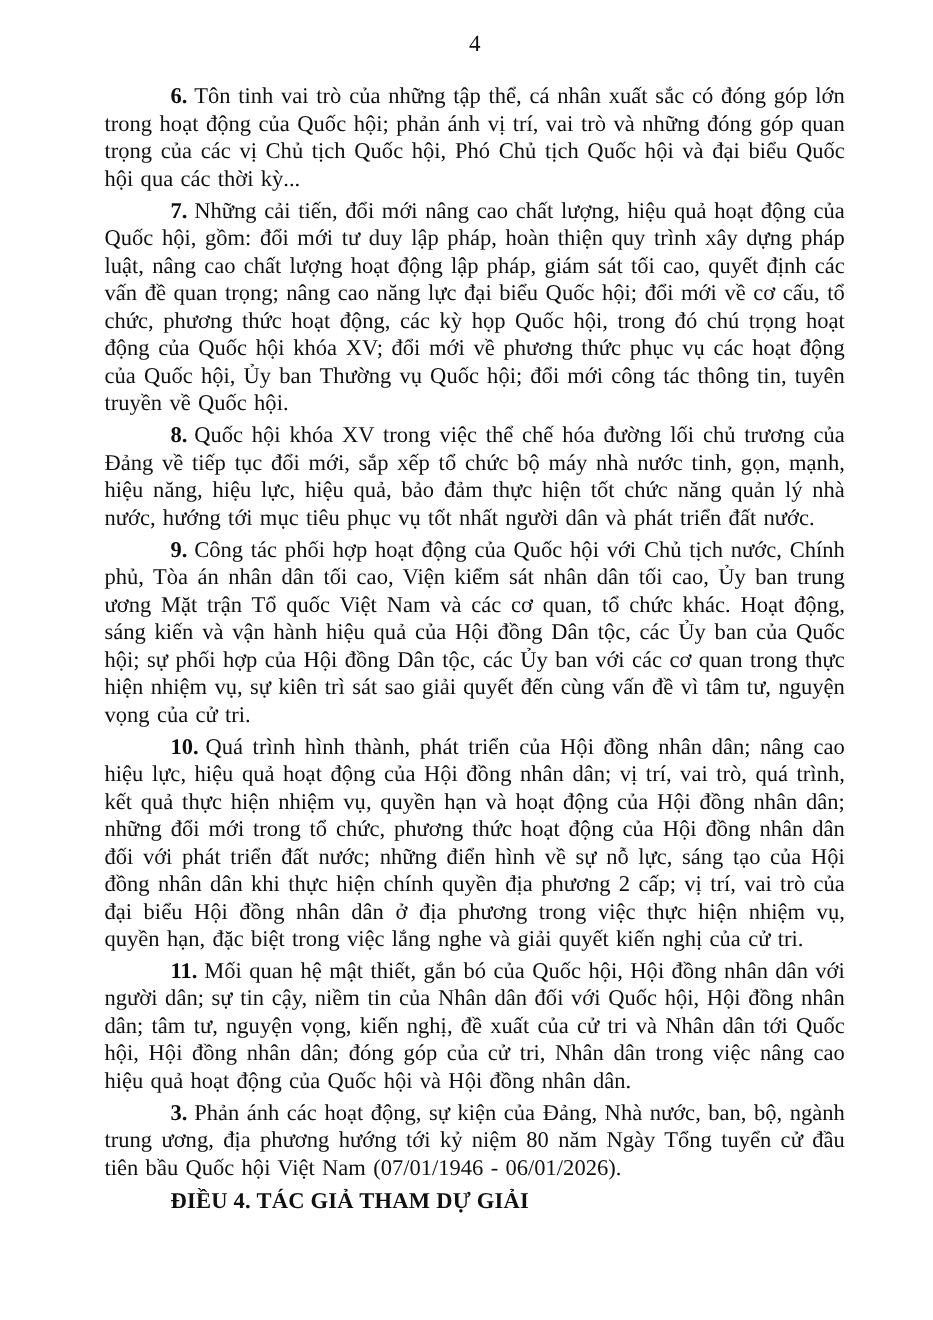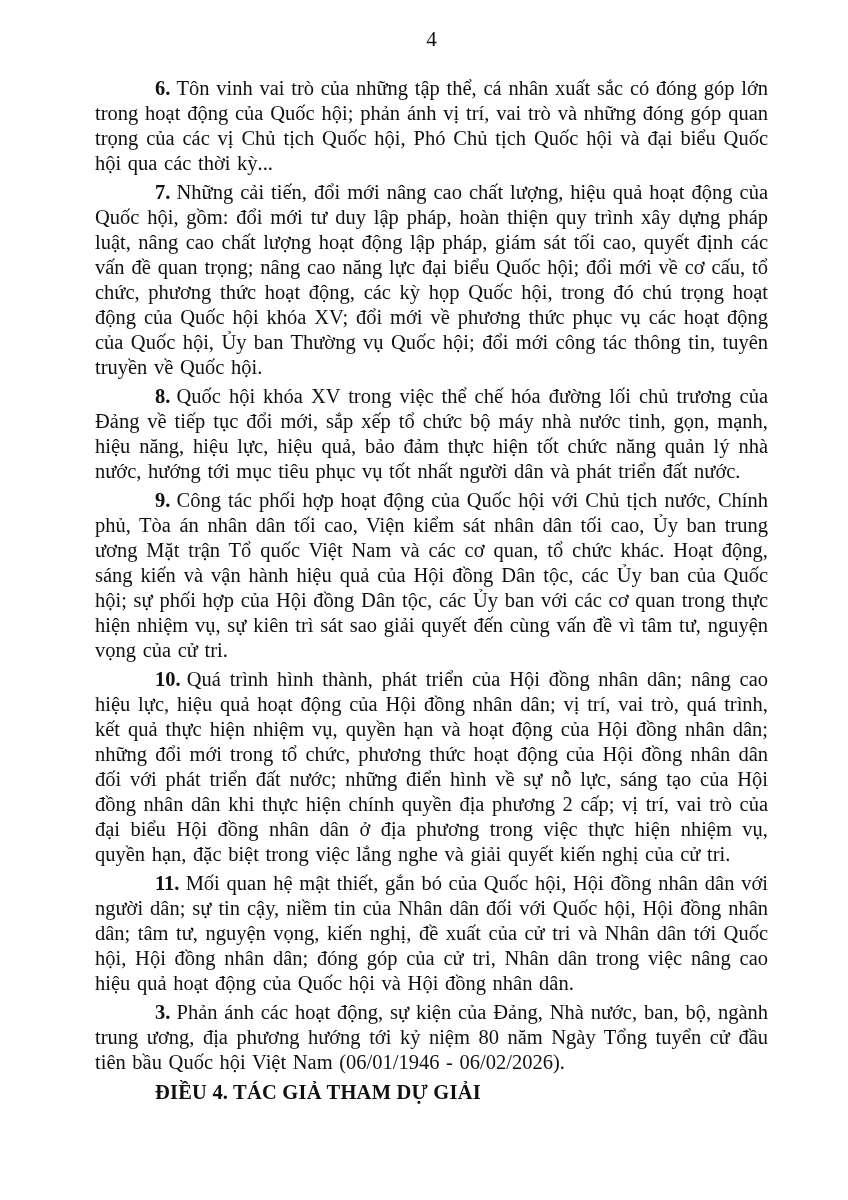--- a/index.html
+++ b/index.html
@@ -58,30 +58,30 @@
 </style>
 </head>
 <body>
 
 <div class="page">
 
   <div class="page-number">4</div>
 
   <div class="content">
 
-    <p class="para"><span class="num">6.</span><span>Tôn vinh vai trò của những tập thể, cá nhân xuất sắc có đóng góp lớn trong hoạt động của Quốc hội; phản ánh vị trí, vai trò và những đóng góp quan trọng của các vị Chủ tịch Quốc hội, Phó Chủ tịch Quốc hội và đại biểu Quốc hội qua các thời kỳ...</span></p>
+    <p class="para"><span class="num">6.</span><span>Tôn tinh vai trò của những tập thể, cá nhân xuất sắc có đóng góp lớn trong hoạt động của Quốc hội; phản ánh vị trí, vai trò và những đóng góp quan trọng của các vị Chủ tịch Quốc hội, Phó Chủ tịch Quốc hội và đại biểu Quốc hội qua các thời kỳ...</span></p>
 
     <p class="para"><span class="num">7.</span><span>Những cải tiến, đổi mới nâng cao chất lượng, hiệu quả hoạt động của Quốc hội, gồm: đổi mới tư duy lập pháp, hoàn thiện quy trình xây dựng pháp luật, nâng cao chất lượng hoạt động lập pháp, giám sát tối cao, quyết định các vấn đề quan trọng; nâng cao năng lực đại biểu Quốc hội; đổi mới về cơ cấu, tổ chức, phương thức hoạt động, các kỳ họp Quốc hội, trong đó chú trọng hoạt động của Quốc hội khóa XV; đổi mới về phương thức phục vụ các hoạt động của Quốc hội, Ủy ban Thường vụ Quốc hội; đổi mới công tác thông tin, tuyên truyền về Quốc hội.</span></p>
 
     <p class="para"><span class="num">8.</span><span>Quốc hội khóa XV trong việc thể chế hóa đường lối chủ trương của Đảng về tiếp tục đổi mới, sắp xếp tổ chức bộ máy nhà nước tinh, gọn, mạnh, hiệu năng, hiệu lực, hiệu quả, bảo đảm thực hiện tốt chức năng quản lý nhà nước, hướng tới mục tiêu phục vụ tốt nhất người dân và phát triển đất nước.</span></p>
 
     <p class="para"><span class="num">9.</span><span>Công tác phối hợp hoạt động của Quốc hội với Chủ tịch nước, Chính phủ, Tòa án nhân dân tối cao, Viện kiểm sát nhân dân tối cao, Ủy ban trung ương Mặt trận Tổ quốc Việt Nam và các cơ quan, tổ chức khác. Hoạt động, sáng kiến và vận hành hiệu quả của Hội đồng Dân tộc, các Ủy ban của Quốc hội; sự phối hợp của Hội đồng Dân tộc, các Ủy ban với các cơ quan trong thực hiện nhiệm vụ, sự kiên trì sát sao giải quyết đến cùng vấn đề vì tâm tư, nguyện vọng của cử tri.</span></p>
 
     <p class="para"><span class="num">10.</span><span>Quá trình hình thành, phát triển của Hội đồng nhân dân; nâng cao hiệu lực, hiệu quả hoạt động của Hội đồng nhân dân; vị trí, vai trò, quá trình, kết quả thực hiện nhiệm vụ, quyền hạn và hoạt động của Hội đồng nhân dân; những đổi mới trong tổ chức, phương thức hoạt động của Hội đồng nhân dân đối với phát triển đất nước; những điển hình về sự nỗ lực, sáng tạo của Hội đồng nhân dân khi thực hiện chính quyền địa phương 2 cấp; vị trí, vai trò của đại biểu Hội đồng nhân dân ở địa phương trong việc thực hiện nhiệm vụ, quyền hạn, đặc biệt trong việc lắng nghe và giải quyết kiến nghị của cử tri.</span></p>
 
     <p class="para"><span class="num">11.</span><span>Mối quan hệ mật thiết, gắn bó của Quốc hội, Hội đồng nhân dân với người dân; sự tin cậy, niềm tin của Nhân dân đối với Quốc hội, Hội đồng nhân dân; tâm tư, nguyện vọng, kiến nghị, đề xuất của cử tri và Nhân dân tới Quốc hội, Hội đồng nhân dân; đóng góp của cử tri, Nhân dân trong việc nâng cao hiệu quả hoạt động của Quốc hội và Hội đồng nhân dân.</span></p>
 
-    <p class="para"><span class="num">3.</span><span>Phản ánh các hoạt động, sự kiện của Đảng, Nhà nước, ban, bộ, ngành trung ương, địa phương hướng tới kỷ niệm 80 năm Ngày Tổng tuyển cử đầu tiên bầu Quốc hội Việt Nam (06/01/1946 - 06/02/2026).</span></p>
+    <p class="para"><span class="num">3.</span><span>Phản ánh các hoạt động, sự kiện của Đảng, Nhà nước, ban, bộ, ngành trung ương, địa phương hướng tới kỷ niệm 80 năm Ngày Tổng tuyển cử đầu tiên bầu Quốc hội Việt Nam (07/01/1946 - 06/01/2026).</span></p>
 
     <h3 class="heading">ĐIỀU 4. TÁC GIẢ THAM DỰ GIẢI</h3>
 
   </div>
 </div>
 
 </body></html>

